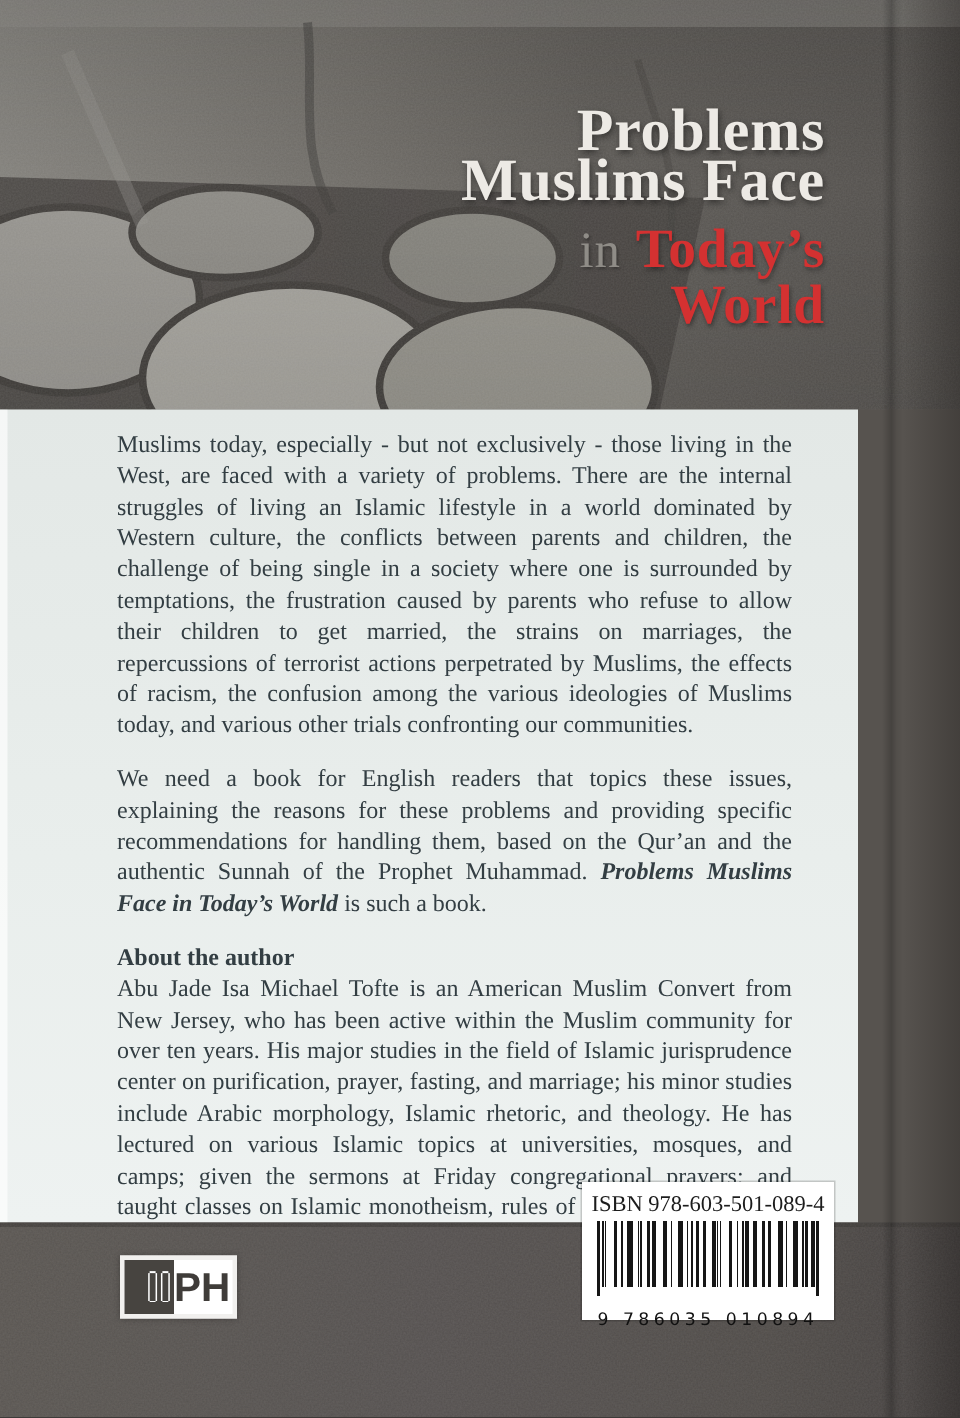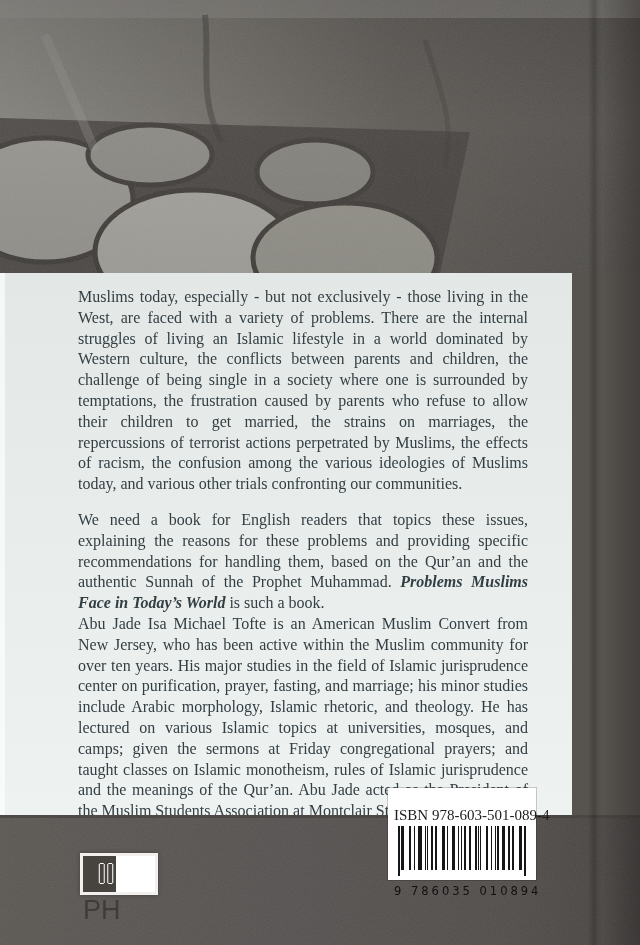--- a/index.html
+++ b/index.html
@@ -47,42 +47,41 @@
   }
   .bold{font-weight:normal;}
   .bold-italic{font-weight:bold;font-style:italic;}
   
   .bottom-band{
     position:absolute;left:0;top:815px;width:640px;height:130px;overflow:hidden;
     background:linear-gradient(90deg,#5a5652 0%,#555150 45%,#504c49 80%,#454140 100%);
   }
   .bottom-band svg{position:absolute;left:0;top:0;display:block;}
   .iiph-logo{
-    position:absolute;left:80px;top:38px;width:72px;height:36px;
+    position:absolute;left:80px;top:22px;width:72px;height:36px;
     border:3px solid #f1f0ee;background:#fff;display:flex;z-index:2;
     box-shadow:0 0 4px rgba(0,0,0,.3);
-    flex-direction:column;
   }
   .logo-left{
     width:33px;height:36px;background:#474440;display:flex;align-items:center;justify-content:flex-end;
   }
   .logo-left span{
     font-family:"Liberation Sans",sans-serif;font-weight:bold;font-size:27px;line-height:36px;
     color:#474440;letter-spacing:1px;padding-right:1px;
     text-shadow:-1px 0 #fff,1px 0 #fff,0 -1px #fff,0 1px #fff;
   }
   .logo-right{
     flex:1;display:flex;align-items:center;
-    font-family:"Liberation Sans",sans-serif;font-weight:normal;font-size:27px;line-height:36px;
+    font-family:"Liberation Sans",sans-serif;font-weight:bold;font-size:27px;line-height:36px;
     color:#3f3c39;letter-spacing:0;
   }
   
   .barcode-box{
-    position:absolute;left:388px;top:788px;width:148px;height:92px;background:#fff;
-    box-shadow:0 0 0 1px rgba(0,0,0,.18);z-index:4;box-sizing:border-box;padding:18px 6px 0 6px;
+    position:absolute;left:388px;top:788px;width:168px;height:92px;background:#fff;
+    box-shadow:0 0 0 1px rgba(0,0,0,.18);z-index:4;box-sizing:border-box;padding:6px 6px 0 6px;
   }
   .isbn-label{
     font-family:"Liberation Serif",serif;font-size:15px;line-height:19px;color:#1c1c1c;
     text-align:center;white-space:nowrap;
   }
   .bars{
     position:relative;height:44px;margin:1px 4px 0 4px;background-color:#fff;
     background-image:
       repeating-linear-gradient(90deg,#161616 0 2px,transparent 2px 5px,#161616 5px 6px,transparent 6px 11px),
       repeating-linear-gradient(90deg,transparent 0 3px,#161616 3px 5px,transparent 5px 12px,#161616 12px 13px,transparent 13px 17px);
@@ -140,25 +139,34 @@
         <ellipse cx="345" cy="258" rx="92" ry="55" fill="#929089"></ellipse>
         <ellipse cx="315" cy="172" rx="58" ry="32" fill="#84827c"></ellipse>
       </g>
       <path d="M205,15 C210,60 198,100 222,142" stroke="#3e3c39" stroke-width="6" fill="none" opacity="0.5"></path>
       <path d="M425,40 C440,90 455,120 445,168" stroke="#3e3c39" stroke-width="5" fill="none" opacity="0.35"></path>
       <path d="M45,35 L95,150" stroke="#9a9894" stroke-width="9" opacity="0.30"></path>
       <rect width="640" height="273" fill="url(#pbgv)"></rect>
       <rect width="640" height="273" filter="url(#grain1)" opacity="0.5"></rect>
     </svg>
 
+    <div class="title-block">
+      <div class="t-line t-white">Problems</div>
+      <div class="t-line t-white">Muslims Face</div>
+      <div class="t-line t-line3">
+        <span class="t-in">in</span><span class="t-red">Today’s</span>
+      </div>
+      <div class="t-line t-red">World</div>
+    </div>
   </div>
 
   <div class="panel">
     <p class="body-par">Muslims today, especially - but not exclusively - those living in the West, are faced with a variety of problems. There are the internal struggles of living an Islamic lifestyle in a world dominated by Western culture, the conflicts between parents and children, the challenge of being single in a society where one is surrounded by temptations, the frustration caused by parents who refuse to allow their children to get married, the strains on marriages, the repercussions of terrorist actions perpetrated by Muslims, the effects of racism, the confusion among the various ideologies of Muslims today, and various other trials confronting our communities.</p>
     <p class="body-par par-gap"><span>We need a book for English readers that topics these issues, explaining the reasons for these problems and providing specific recommendations for handling them, based on the Qur’an and the authentic Sunnah of the Prophet Muhammad. </span><span class="bold-italic">Problems Muslims Face in Today’s World</span><span> is such a book.</span></p>
+    <p class="about-heading">About the author</p>
     <p class="body-par"><span class="bold">Abu Jade Isa Michael Tofte</span><span> is an American Muslim Convert from New Jersey, who has been active within the Muslim community for over ten years. His major studies in the field of Islamic jurisprudence center on purification, prayer, fasting, and marriage; his minor studies include Arabic morphology, Islamic rhetoric, and theology. He has lectured on various Islamic topics at universities, mosques, and camps; given the sermons at Friday congregational prayers; and taught classes on Islamic monotheism, rules of Islamic jurisprudence and the meanings of the Qur’an. Abu Jade acted as the President of the Muslim Students Association at Montclair State University.</span></p>
   </div>
 
   <div class="bottom-band">
     <svg width="640" height="130" viewBox="0 0 640 130" preserveAspectRatio="none">
       <defs>
         <filter id="grain2" x="0" y="0" width="100%" height="100%">
           <feTurbulence type="fractalNoise" baseFrequency="0.85" numOctaves="2" seed="11" stitchTiles="stitch"></feTurbulence>
           <feColorMatrix type="matrix" values="0 0 0 0 0.70  0 0 0 0 0.68  0 0 0 0 0.65  0 0 0 0.20 0"></feColorMatrix>
         </filter>

